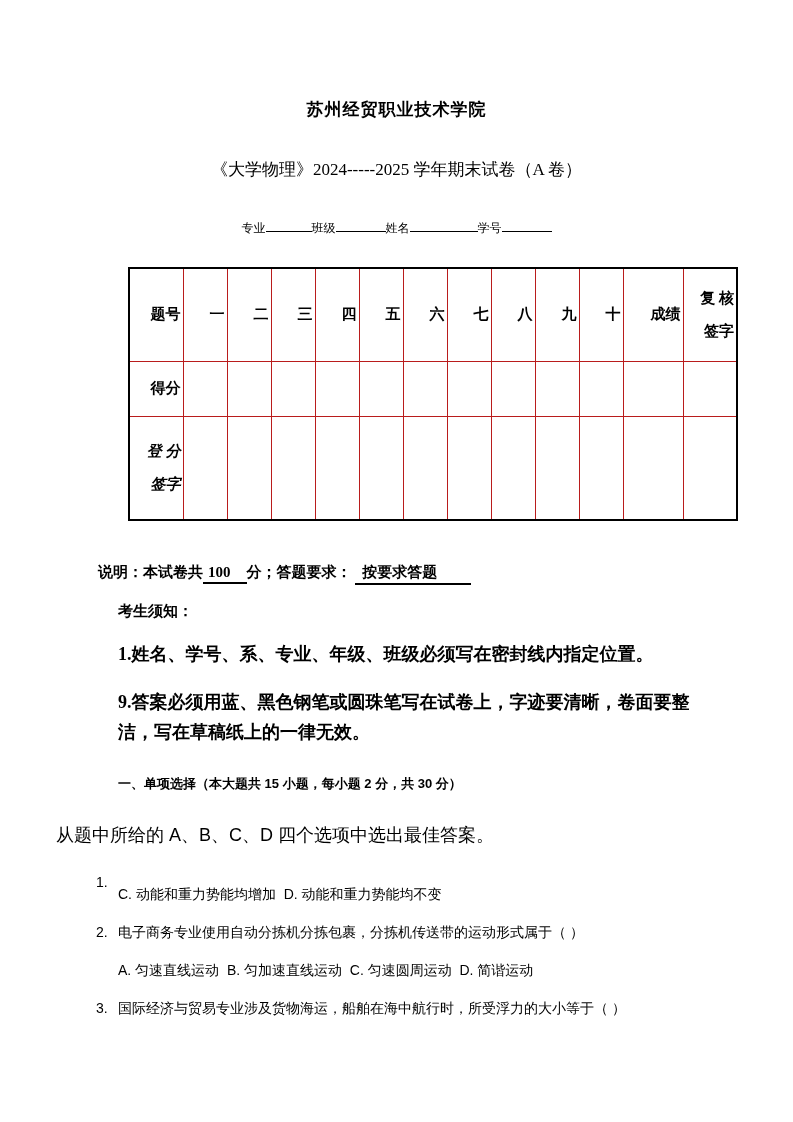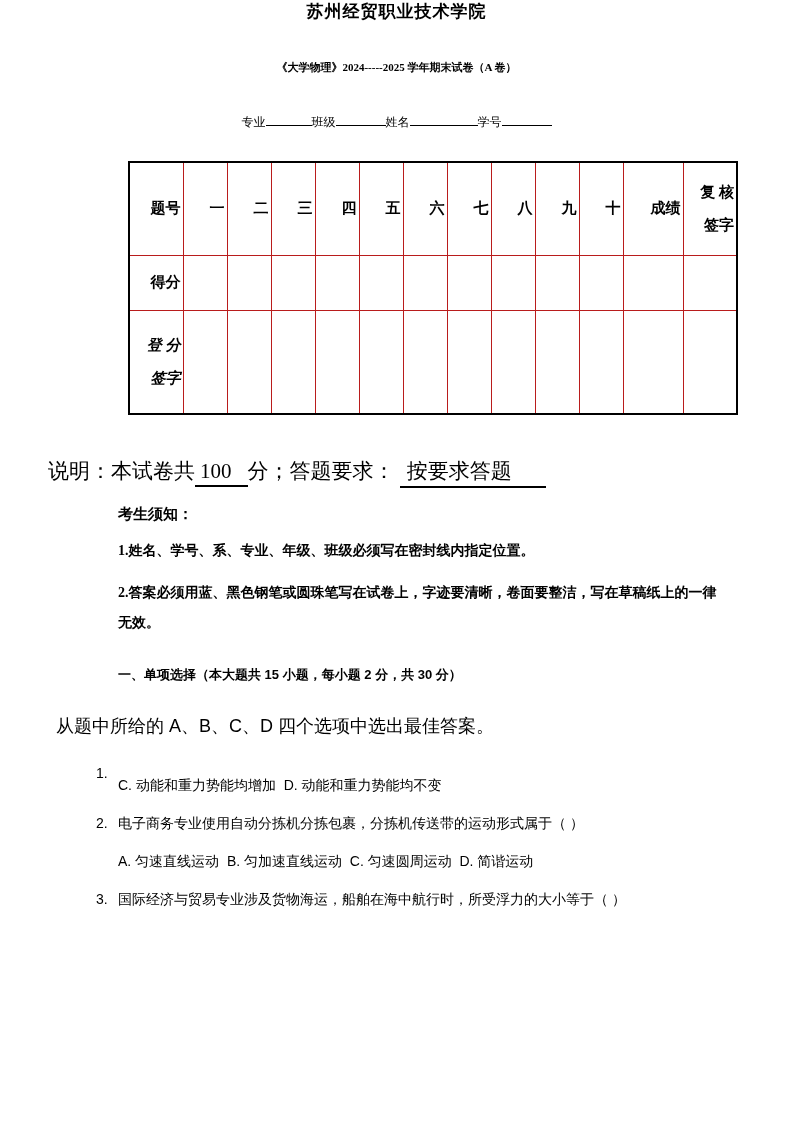--- a/index.html
+++ b/index.html
@@ -7,30 +7,31 @@
   .page {
     position:relative;
     width:793px; height:1122px;
     margin:0 auto;
     background:#ffffff;
     color:#000000;
     font-family:"Liberation Serif", serif;
     overflow:hidden;
   }
   .school-name {
+    padding-top:98px;
     text-align:center;
     font-size:17px;
     font-weight:700;
     letter-spacing:1px;
   }
   .exam-title {
     margin-top:37px;
     text-align:center;
-    font-size:11px;
-    font-weight:700;
+    font-size:17px;
+    font-weight:400;
   }
   .fields-line {
     margin-top:36px;
     text-align:center;
     font-size:12px;
   }
   .fields-line .blank {
     display:inline-block;
     border-bottom:1px solid #000;
     height:15px;
@@ -67,44 +68,44 @@
     padding:10px 4px 0 7px;
     line-height:33px;
   }
   td.cell-register {
     text-align:left;
     padding-left:7px;
     line-height:33px;
   }
 
   .instructions {
-    margin:42px 0 0 48px;
-    font-size:21px;
-    font-weight:400;
+    margin:42px 0 0 98px;
+    font-size:15px;
+    font-weight:700;
     white-space:pre-wrap;
   }
   .score-blank {
     display:inline-block;
     border-bottom:2px solid #000;
     padding:0 16px 1px 5px;
   }
   .req-blank {
     display:inline-block;
     border-bottom:2px solid #000;
     padding:0 34px 1px 7px;
   }
   .notice-title {
     margin:17px 4px 0 118px;
     font-size:15px;
     font-weight:700;
   }
   .notice-item {
-    margin:12px 0 0 118px;
+    margin:18px 0 0 118px;
     max-width:600px;
-    font-size:14px;
+    font-size:18px;
     font-weight:700;
     line-height:30px;
   }
   .section-title {
     margin:28px 0 0 118px;
     font-family:"Liberation Sans", sans-serif;
     font-size:13px;
     font-weight:700;
   }
   .section-intro {
@@ -204,21 +205,21 @@
         <td></td>
         <td></td>
       </tr>
     </tbody>
   </table>
 
   <div class="instructions"><span>说明：本试卷共</span><span class="score-blank">100</span><span>分；答题要求：</span> <span class="req-blank">按要求答题</span></div>
 
   <div class="notice-title">考生须知：</div>
   <div class="notice-item">1.姓名、学号、系、专业、年级、班级必须写在密封线内指定位置。</div>
-  <div class="notice-item">2.答案必须用蓝、黑色钢笔或圆珠笔写在试卷上，字迹要清晰，卷面要整洁，写在草稿纸上的一律无效。</div>
+  <div class="notice-item">9.答案必须用蓝、黑色钢笔或圆珠笔写在试卷上，字迹要清晰，卷面要整洁，写在草稿纸上的一律无效。</div>
 
   <div class="section-title">一、单项选择（本大题共 15 小题，每小题 2 分，共 30 分）</div>
   <div class="section-intro">从题中所给的 A、B、C、D 四个选项中选出最佳答案。</div>
 
   <div class="questions">
 
     <div class="question">
       <div class="q-num">1.</div>
       <div class="q-body">
         <div class="opt-line">C. 动能和重力势能均增加  D. 动能和重力势能均不变</div>

